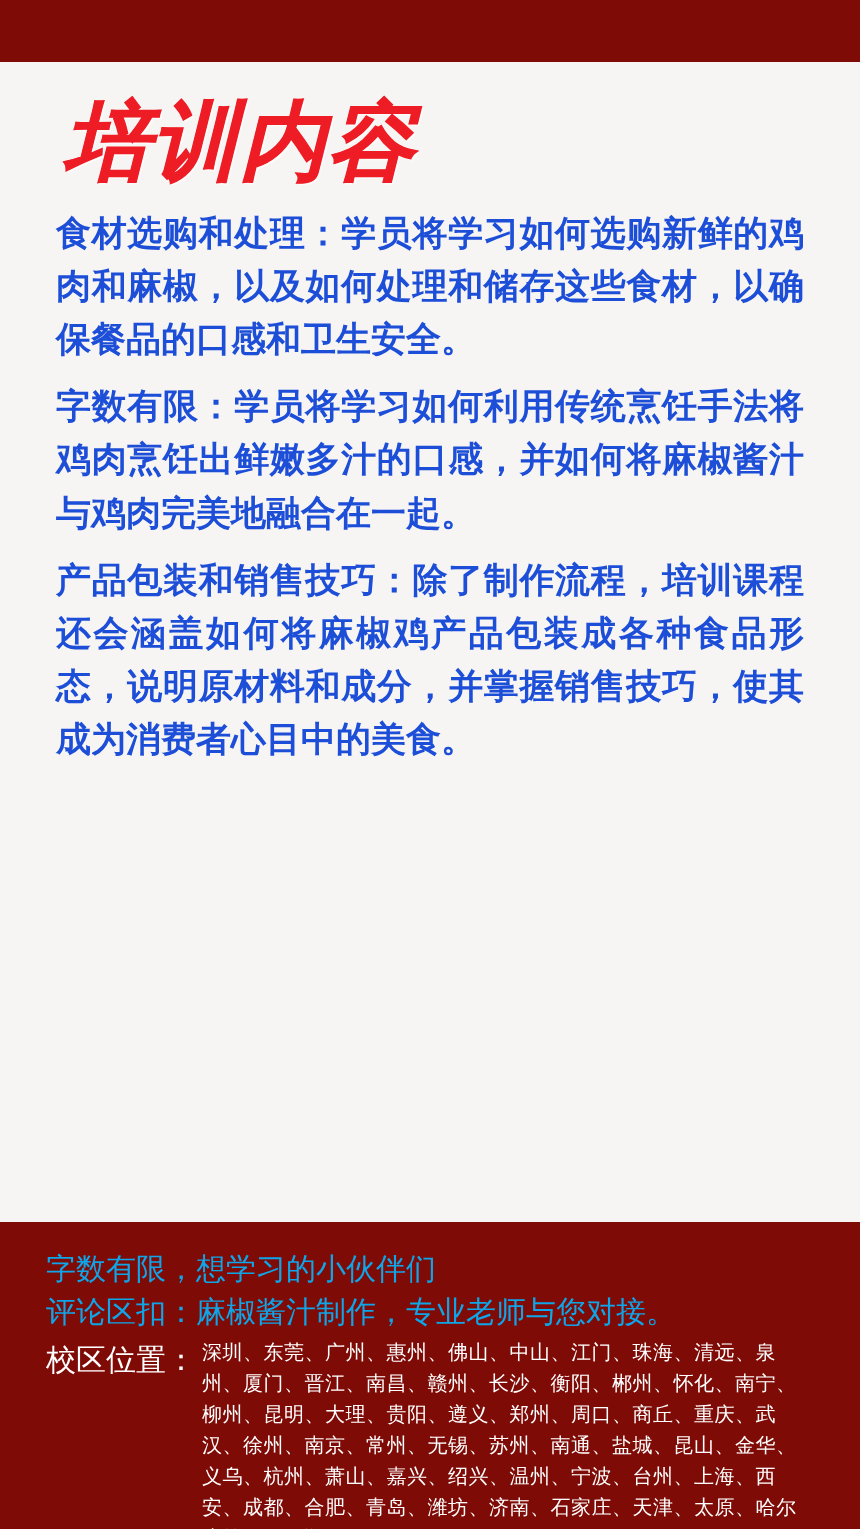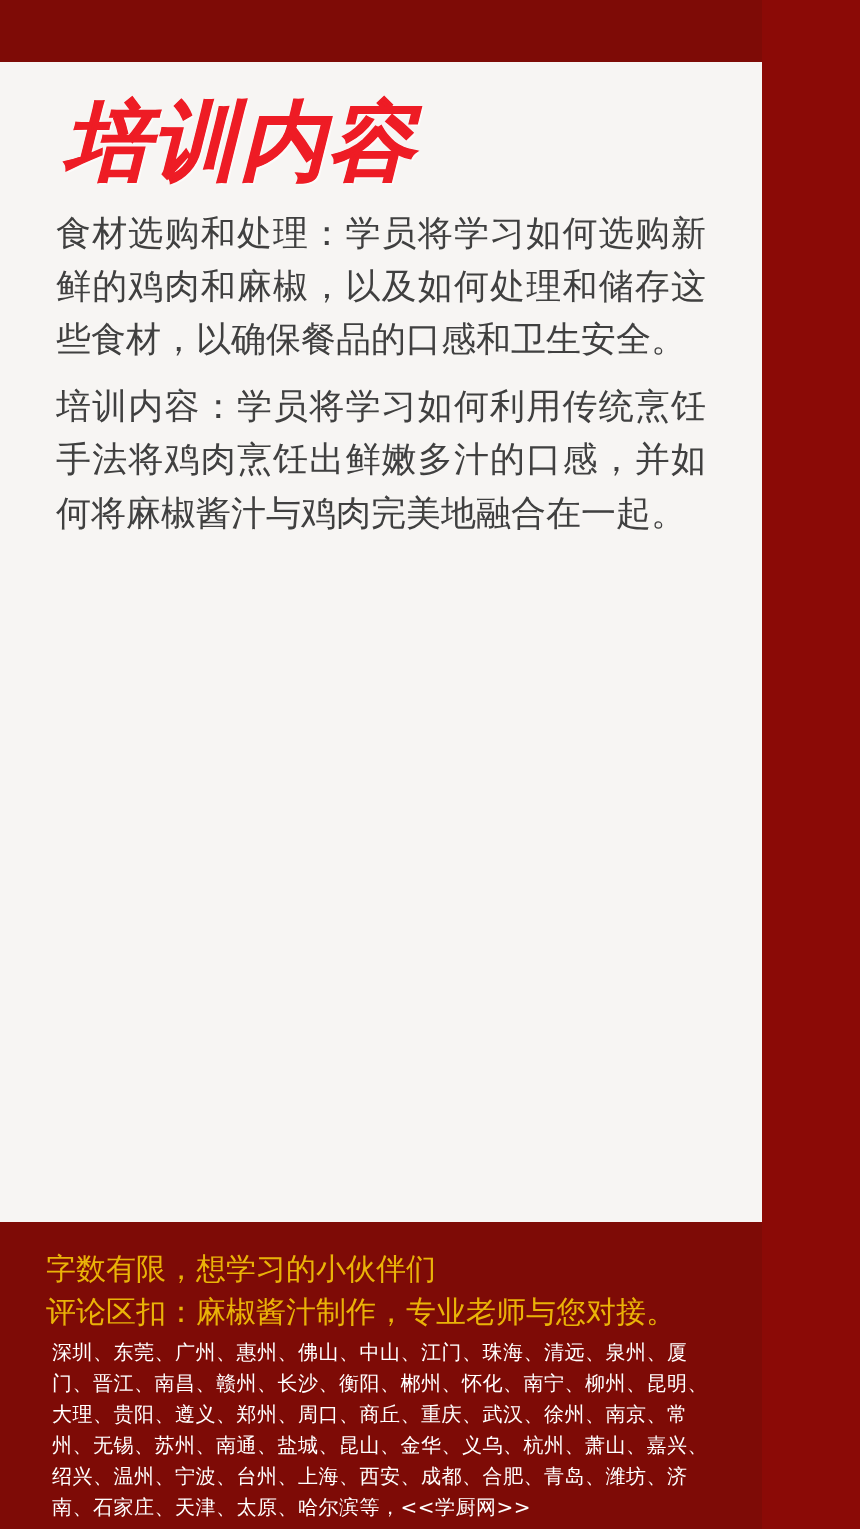--- a/index.html
+++ b/index.html
@@ -8,21 +8,21 @@
   }
   body {
     width: 860px;
     height: 1529px;
     background: #8b0a06;
     font-family: "Liberation Sans", "DejaVu Sans", sans-serif;
     overflow: hidden;
   }
   .poster {
     position: relative;
-    width: 762px;
+    width: 860px;
     height: 1529px;
     background: #7e0b06;
     box-sizing: border-box;
   }
   .top-bar {
     height: 62px;
     background: #7e0b06;
   }
   .content-panel {
     background: #f7f5f3;
@@ -38,38 +38,38 @@
     letter-spacing: 2px;
     line-height: 1.1;
     margin: 6px 0 18px 8px;
     font-style: italic;
     text-shadow: 2px 2px 0 rgba(255,255,255,0.6);
     -webkit-text-stroke: 1px #ee1c25;
   }
   .para {
     font-family: "DejaVu Sans", "Liberation Sans", sans-serif;
     font-size: 35px;
-    font-weight: normal;
-    color: #404040;
+    font-weight: bold;
+    color: #1d4ed8;
     line-height: 1.52;
     margin: 0 0 14px 0;
     text-align: justify;
     letter-spacing: 0px;
   }
   .footer {
     background: #7e0b06;
     color: #ffffff;
     padding: 26px 46px 22px 46px;
     box-sizing: border-box;
   }
   .footer-line {
     font-family: "DejaVu Sans", "Liberation Sans", sans-serif;
     font-size: 30px;
     line-height: 1.42;
-    color: #eab308;
+    color: #0ea5e9;
     font-weight: normal;
   }
   .campus-block {
     display: flex;
     align-items: flex-start;
     margin-top: 4px;
   }
   .campus-label {
     font-family: "DejaVu Sans", "Liberation Sans", sans-serif;
     font-size: 30px;
@@ -91,24 +91,26 @@
 <body>
 
 <div class="poster">
 
   <div class="top-bar"></div>
 
   <div class="content-panel">
     <div class="title">培训内容</div>
 
     <p class="para">食材选购和处理：学员将学习如何选购新鲜的鸡肉和麻椒，以及如何处理和储存这些食材，以确保餐品的口感和卫生安全。</p>
-    <p class="para">培训内容：学员将学习如何利用传统烹饪手法将鸡肉烹饪出鲜嫩多汁的口感，并如何将麻椒酱汁与鸡肉完美地融合在一起。</p>
+    <p class="para">字数有限：学员将学习如何利用传统烹饪手法将鸡肉烹饪出鲜嫩多汁的口感，并如何将麻椒酱汁与鸡肉完美地融合在一起。</p>
+    <p class="para">产品包装和销售技巧：除了制作流程，培训课程还会涵盖如何将麻椒鸡产品包装成各种食品形态，说明原材料和成分，并掌握销售技巧，使其成为消费者心目中的美食。</p>
   </div>
 
   <div class="footer">
     <div class="footer-line">字数有限，想学习的小伙伴们</div>
     <div class="footer-line">评论区扣：麻椒酱汁制作，专业老师与您对接。</div>
     <div class="campus-block">
+      <span class="campus-label">校区位置：</span>
       <span class="campus-list">深圳、东莞、广州、惠州、佛山、中山、江门、珠海、清远、泉州、厦门、晋江、南昌、赣州、长沙、衡阳、郴州、怀化、南宁、柳州、昆明、大理、贵阳、遵义、郑州、周口、商丘、重庆、武汉、徐州、南京、常州、无锡、苏州、南通、盐城、昆山、金华、义乌、杭州、萧山、嘉兴、绍兴、温州、宁波、台州、上海、西安、成都、合肥、青岛、潍坊、济南、石家庄、天津、太原、哈尔滨等，&lt;&lt;学厨网&gt;&gt;</span>
     </div>
   </div>
 
 </div>
 
 </body></html>

